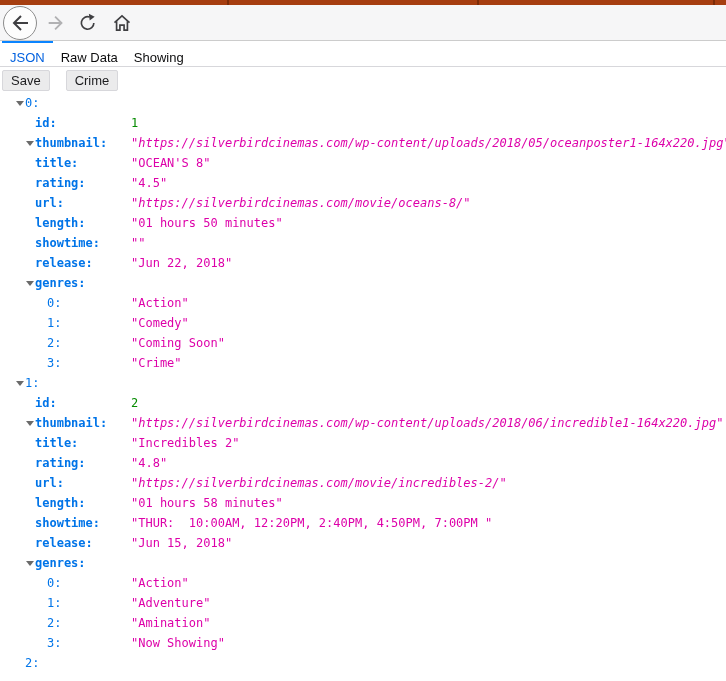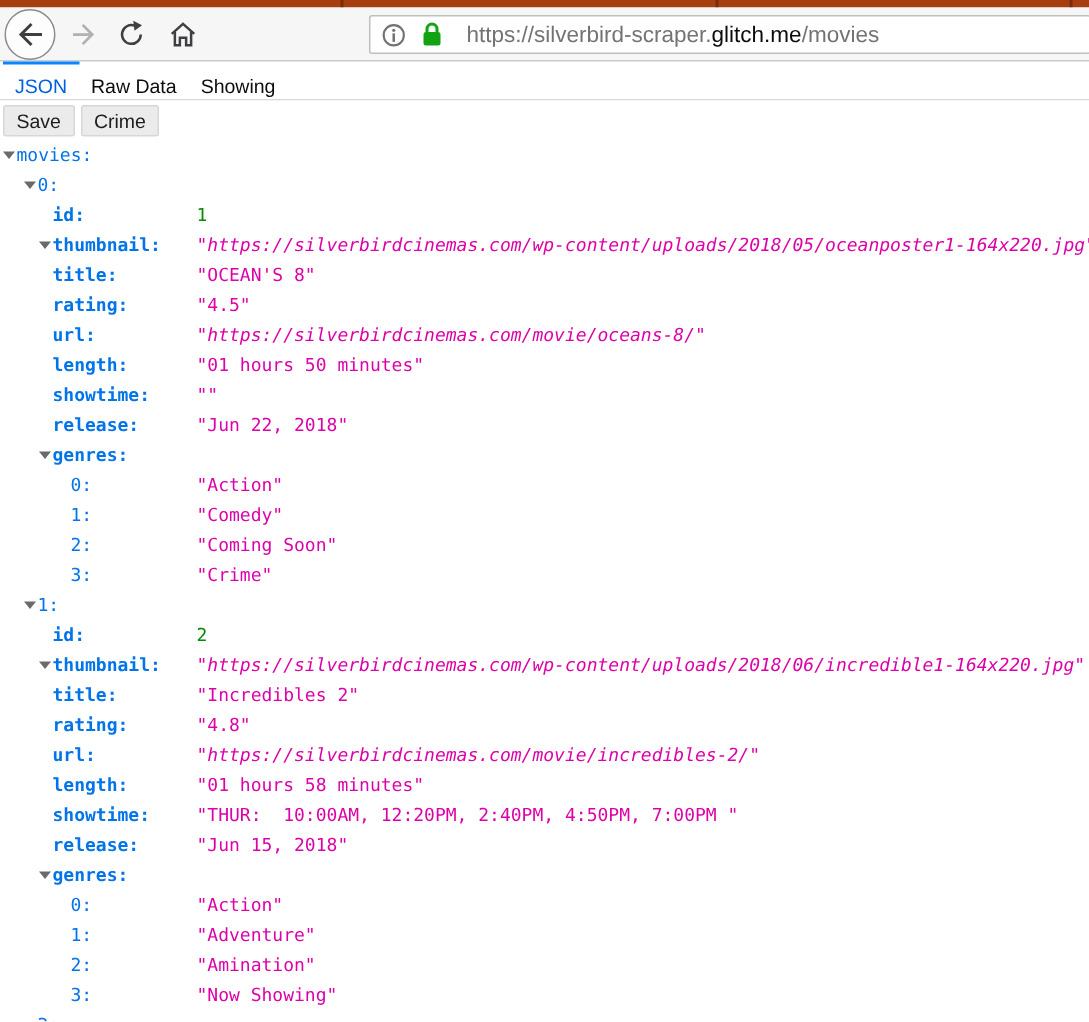--- a/index.html
+++ b/index.html
@@ -35,21 +35,21 @@
   .vtab { position:relative; display:flex; align-items:center; padding:16px 8px;
           font-size:13px; color:#0c0c0d; cursor:default; }
   .vtab.active { color:#0060df; }
   .vtab.active::before { content:""; position:absolute; left:0; top:0; right:0;
                          height:2px; background:#0a84ff; }
 
   
   .viewer-toolbar { height:26px; display:flex; align-items:center; padding-left:2px;
                     background:#fff; }
   .tool-btn { font-size:13px; color:#1d1d1f; background:#ebebec; border:1px solid #d7d7db;
-              border-radius:2px; padding:2px 8px; margin-right:4px;
+              border-radius:2px; padding:2px 8px; margin-right:16px;
               font-family:"Liberation Sans", sans-serif; }
 
   
   .json-tree { font-family:"DejaVu Sans Mono", monospace; font-size:12px;
                background:#fff; height:588px; overflow:hidden; }
   .row { display:flex; height:20px; line-height:20px; position:relative; }
   .row .key { flex:0 0 131px; color:#0074e8; white-space:pre; }
   .row .val { color:#dd00a9; white-space:pre; }
   .row .val.number { color:#058b00; }
   .row .val.url { font-style:italic; }
@@ -87,54 +87,34 @@
       <path d="M13 1 L20 4.5 L14 9 Z" fill="#3f3f42" stroke="none"></path>
     </svg>
   </button>
   <button class="nav-btn home-btn">
     <svg width="20" height="20" viewBox="0 0 24 24">
       <path class="icon-dark" d="M3 11.5 L12 3.5 L21 11.5" stroke-width="2.4"></path>
       <path class="icon-dark" d="M5.5 10 V20.5 H9.5 V14.5 H14.5 V20.5 H18.5 V10" stroke-width="2.2"></path>
     </svg>
   </button>
 
-  <div class="url-bar">
-    <span class="badge">
-      <svg width="17" height="17" viewBox="0 0 24 24">
-        <circle cx="12" cy="12" r="9.5" fill="none" stroke="#737373" stroke-width="2"></circle>
-        <circle cx="12" cy="7.4" r="1.5" fill="#737373"></circle>
-        <rect x="10.8" y="10.2" width="2.4" height="8" fill="#737373"></rect>
-      </svg>
-    </span>
-    <span class="badge">
-      <svg width="16" height="18" viewBox="0 0 24 26">
-        <path d="M7 11 V7.5 a5 5 0 0 1 10 0 V11" fill="none" stroke="#12a312" stroke-width="3"></path>
-        <rect x="3.5" y="10.5" width="17" height="13.5" rx="2.5" fill="#12a312"></rect>
-      </svg>
-    </span>
-    <span class="url-text"><span>https://silverbird-scraper.</span><span class="domain">glitch.me</span><span>/movies</span></span>
-  </div>
 </div>
 
 <div class="viewer-tabs">
   <div class="vtab active">JSON</div>
   <div class="vtab">Raw Data</div>
   <div class="vtab">Showing</div>
 </div>
 
 <div class="viewer-toolbar">
   <button class="tool-btn">Save</button>
   <button class="tool-btn">Crime</button>
 </div>
 
 <div class="json-tree" id="json-tree">
-    <div class="row lvl0">
-      <span class="twisty"></span>
-      <span class="key">movies:</span>
-    </div>
     <div class="row lvl1">
       <span class="twisty"></span>
       <span class="key">0:</span>
     </div>
     <div class="row lvl2">
       <span class="key">id:</span>
       <span class="val number">1</span>
     </div>
     <div class="row lvl2">
       <span class="twisty"></span>

